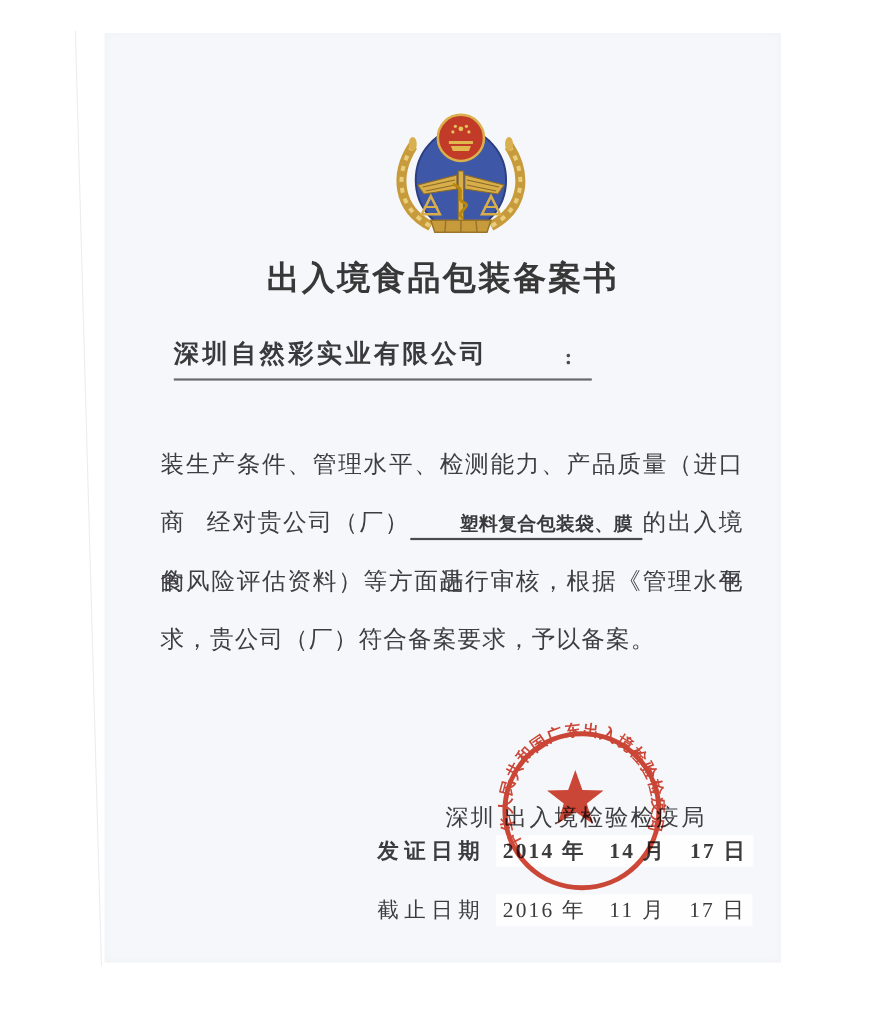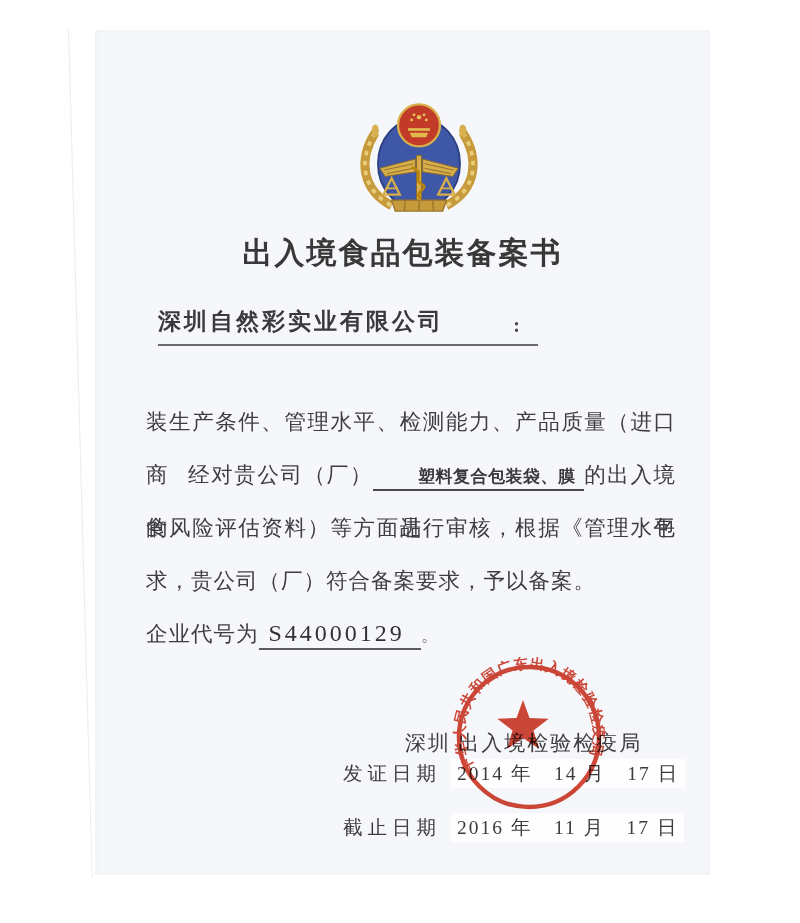--- a/index.html
+++ b/index.html
@@ -50,21 +50,21 @@
   }
   .code-period{font-size:18px;color:#77777c;}
   .footer-issuer{
     position:absolute;left:310px;top:699px;font-size:21px;letter-spacing:2px;
     color:#3e3e40;white-space:pre;
   }
   .date-row{
     position:absolute;left:248px;font-size:19.5px;color:#3c3c3e;
     display:flex;align-items:baseline;white-space:pre;
   }
-  .date-row.issue{top:729px;}
+  .date-row.issue{top:729px;font-weight:bold;}
   .date-row.expiry{top:783px;}
   .date-label{letter-spacing:5px;margin-right:10px;}
   .date-value{
     font-family:"Liberation Serif",serif;letter-spacing:2px;
     background:rgba(255,255,255,0.85);padding:1px 6px;
   }
   .seal{
     position:absolute;left:354px;top:627px;width:160px;height:160px;
     mix-blend-mode:multiply;opacity:0.93;
   }
@@ -124,23 +124,20 @@
       <span class="company-colon">:</span>
     </div>
 
     <div class="body-text">
       <div class="body-line jst">装生产条件、管理水平、检测能力、产品质量（进口商</div>
       <div class="body-line jst indent">
         <span>经对贵公司（厂）</span><span class="insert-blank">塑料复合包装袋、膜</span><span>的出入境食品包</span>
       </div>
       <div class="body-line jst">的风险评估资料）等方面进行审核，根据《管理水平</div>
       <div class="body-line">求，贵公司（厂）符合备案要求，予以备案。</div>
-      <div class="body-line code-line">
-        <span>企业代号为</span><span class="code-value">S44000129</span><span class="code-period">。</span>
-      </div>
     </div>
 
     <div class="footer-issuer">深圳 出入境检验检疫局</div>
     <div class="date-row issue">
       <span class="date-label">发证日期</span>
       <span class="date-value">2014 年　14 月　17 日</span>
     </div>
     <div class="date-row expiry">
       <span class="date-label">截止日期</span>
       <span class="date-value">2016 年　11 月　17 日</span>

